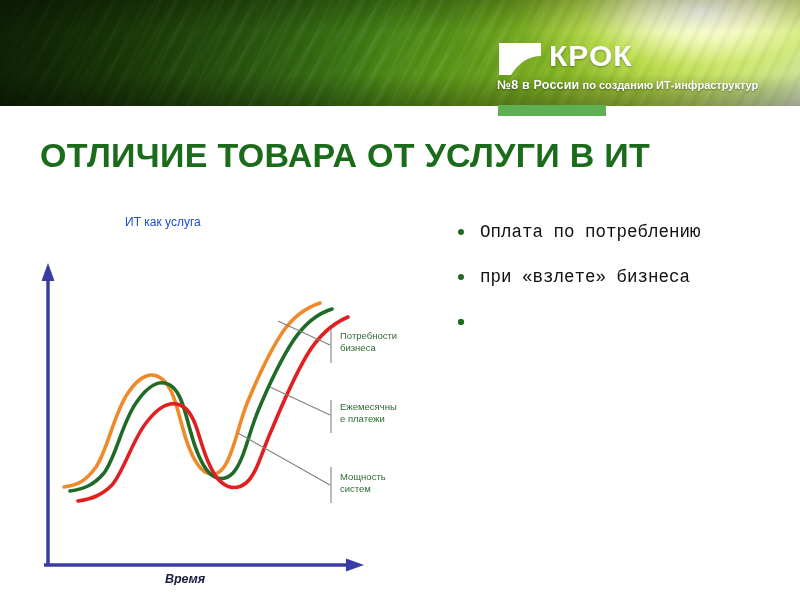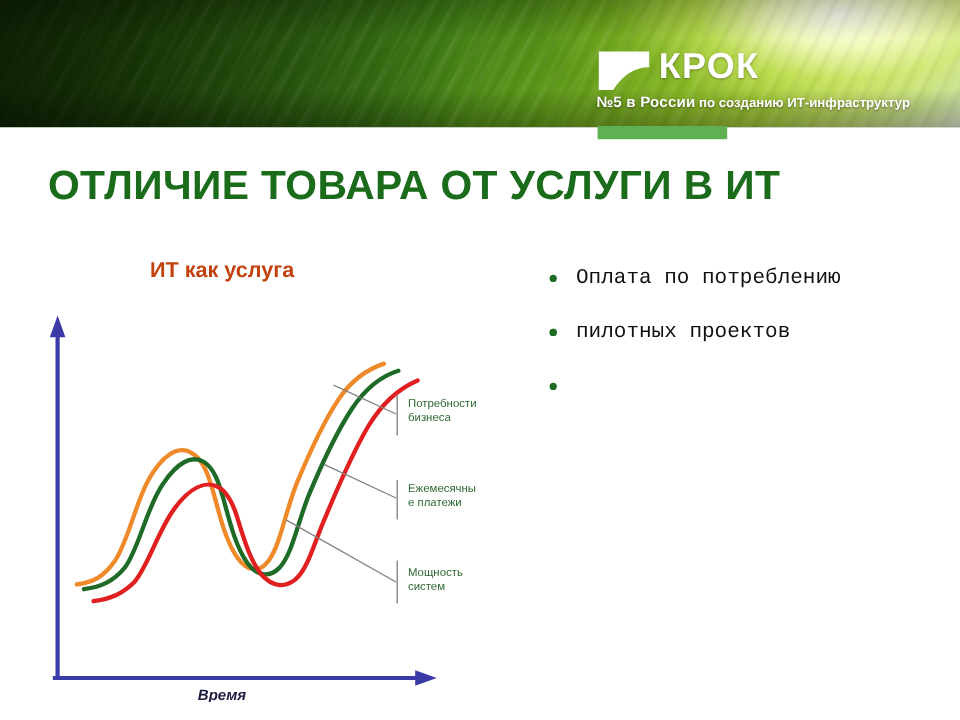--- a/index.html
+++ b/index.html
@@ -90,21 +90,21 @@
     position:absolute;left:40px;top:137px;width:720px;
     color:#1a6b1a;
     font-size:34px;font-weight:bold;letter-spacing:.3px;
     line-height:36px;white-space:nowrap;
   }
 
   
   #chart-block{position:absolute;left:20px;top:205px;width:420px;height:385px;}
   #chart-caption{
     position:absolute;left:105px;top:10px;
-    font-size:18px;font-weight:bold;color:#c2410c;white-space:nowrap;
+    font-size:12px;font-weight:normal;color:#1d4ed8;white-space:nowrap;
   }
   #chart-svg{position:absolute;left:0;top:30px;}
 
   .ann-text{
     font-size:9.5px;fill:#2f6b33;
     font-family:"Liberation Sans", sans-serif;
   }
   .axis-label{
     font-size:12.5px;font-weight:bold;font-style:italic;fill:#1b1b3f;
     font-family:"Liberation Sans", sans-serif;
@@ -139,21 +139,21 @@
   <div class="layer leftdark"></div>
   <div class="layer vig"></div>
 
   <div id="logo">
     <svg id="logo-mark" viewBox="0 0 46 34">
       <path d="M2 1 L44 1 L44 14 Q26 14 14 33 L2 33 Z" fill="#ffffff"></path>
       <path d="M14 33 Q26 14 44 14 L44 33 Z" fill="none"></path>
     </svg>
     <div id="logo-word">КРОК</div>
     <div id="logo-tag">
-      <span>№5 в России</span><span class="thin"> по созданию ИТ-инфраструктур</span>
+      <span>№8 в России</span><span class="thin"> по созданию ИТ-инфраструктур</span>
     </div>
   </div>
 </div>
 
 <div id="accent-bar"></div>
 
 <div id="slide-title">ОТЛИЧИЕ ТОВАРА ОТ УСЛУГИ В ИТ</div>
 
 <div id="chart-block">
 
@@ -212,24 +212,24 @@
 
 <div id="bullets">
 
   <div class="bullet-row">
     <span class="bullet-dot"></span>
     <div class="bullet-text">Оплата по потреблению</div>
   </div>
 
   <div class="bullet-row">
     <span class="bullet-dot"></span>
-  </div>
-
-  <div class="bullet-row">
-    <span class="bullet-dot"></span>
-    <div class="bullet-text">пилотных проектов</div>
+    <div class="bullet-text">при «взлете» бизнеса</div>
+  </div>
+
+  <div class="bullet-row">
+    <span class="bullet-dot"></span>
   </div>
 
   <div class="bullet-row">
     <span class="bullet-dot"></span>
   </div>
 
 </div>
 
 </body></html>

